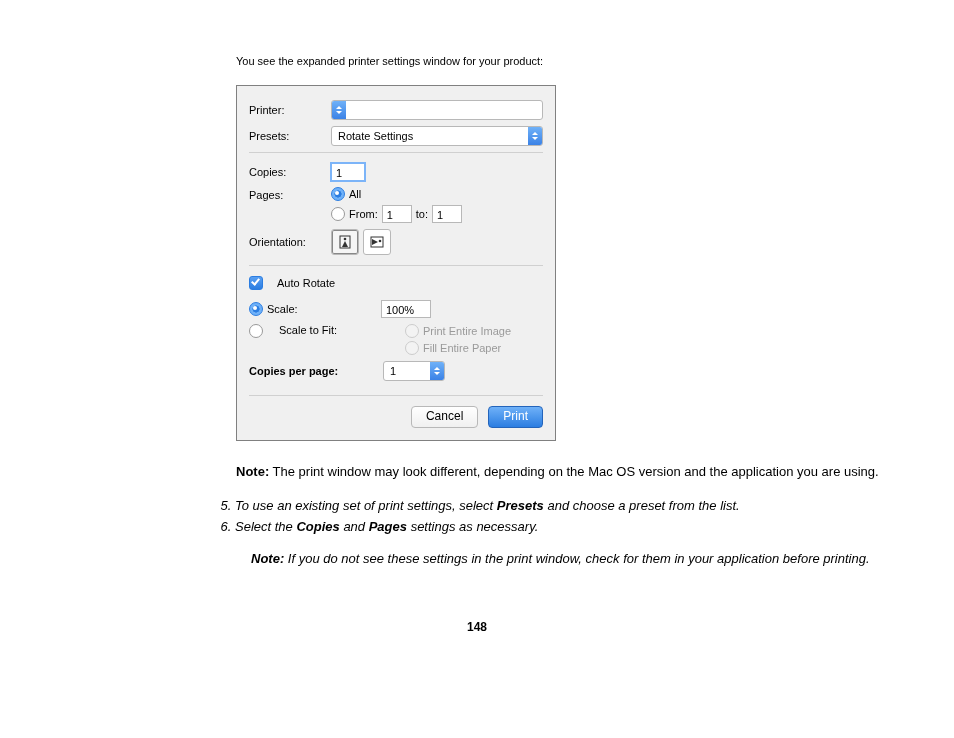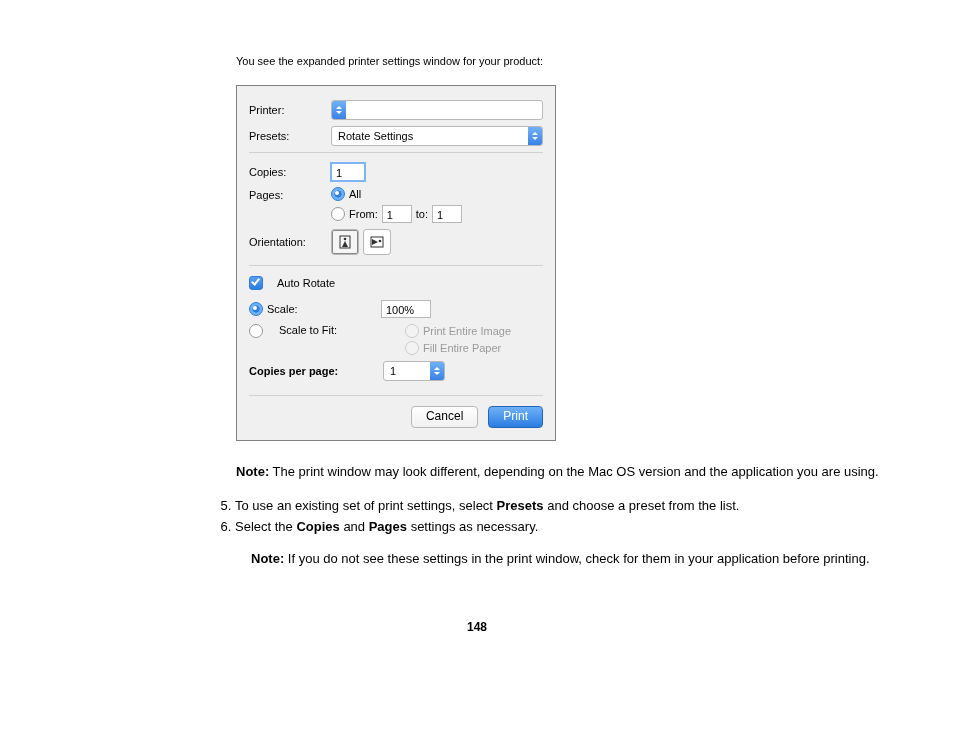--- a/index.html
+++ b/index.html
@@ -200,20 +200,21 @@
   }
   ol.steps {
     margin: 16px 0 0 195px;
     padding-left: 40px;
     width: 700px;
   }
   ol.steps li {
     font-size: 13px;
     line-height: 1.35;
     margin-bottom: 4px;
+    font-style: italic;
   }
   .note-inner {
     margin: 14px 0 0 0;
     font-size: 13px;
     line-height: 1.35;
     padding-left: 16px;
   }
   .page-num {
     text-align: center;
     font-weight: bold;

